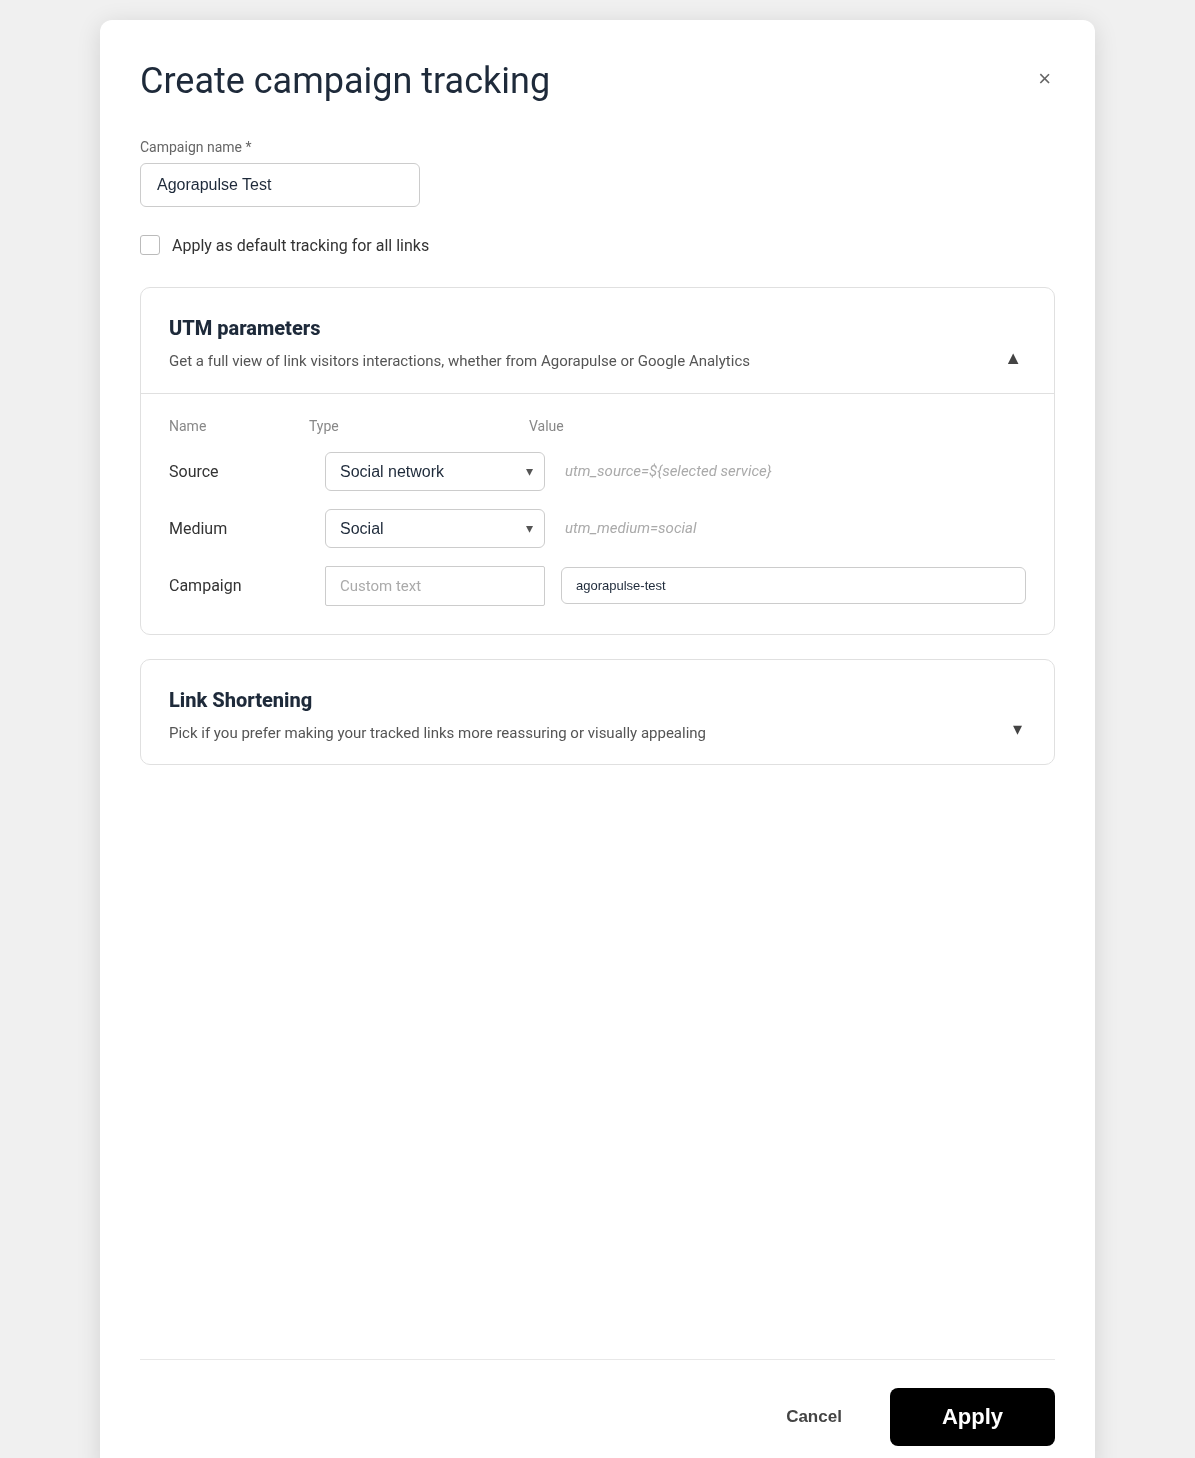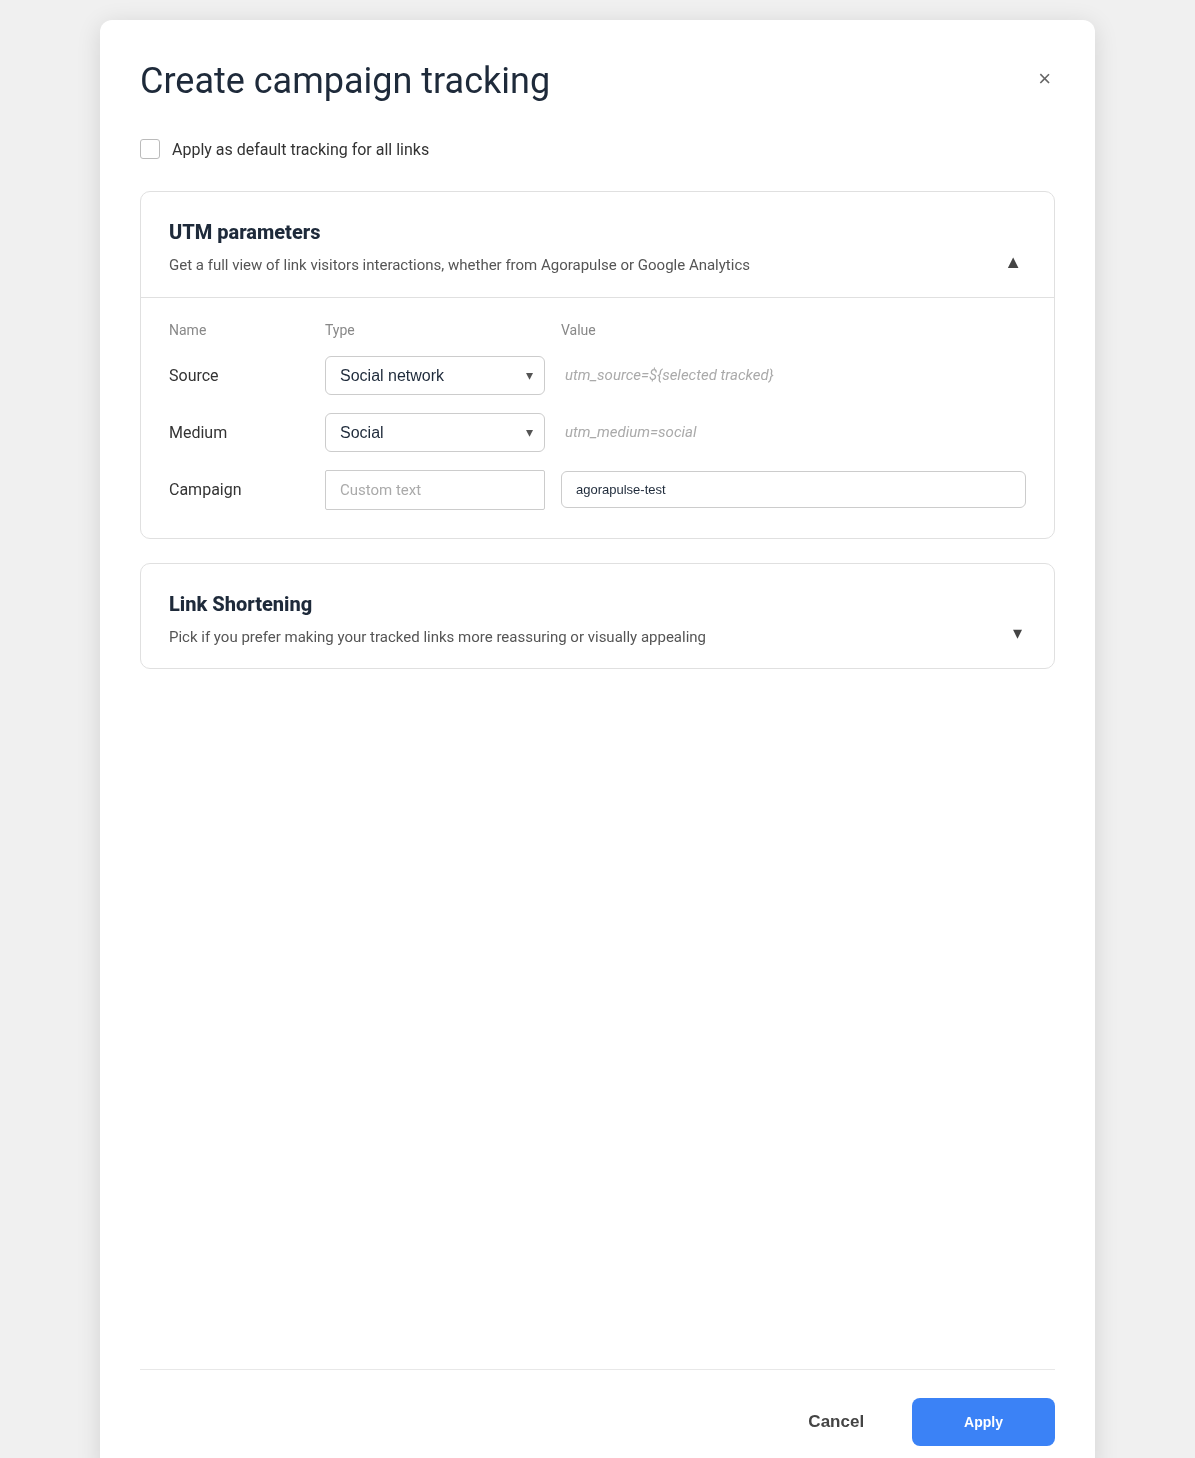--- a/index.html
+++ b/index.html
@@ -149,21 +149,20 @@
       margin: 0 0 0 0;
     }
 
     .utm-table {
       padding: 24px 28px 28px 28px;
     }
 
     .utm-col-headers {
       display: grid;
       grid-template-columns: 140px 220px 1fr;
-      gap: 16px;
       margin-bottom: 18px;
     }
 
     .col-header {
       font-size: 14px;
       color: #888;
       font-weight: 400;
     }
 
     .utm-row {
@@ -256,44 +255,48 @@
       border: none;
       font-size: 17px;
       font-weight: 600;
       color: #444;
       cursor: pointer;
       padding: 14px 28px;
       border-radius: 6px;
     }
 
     .apply-btn {
-      background: #3b82f6;
+      background: #000000;
       border: none;
       border-radius: 8px;
-      font-size: 14px;
+      font-size: 22px;
       font-weight: 700;
       color: #fff;
       cursor: pointer;
       padding: 16px 52px;
     }
 
     .spacer {
       flex: 1;
     }
   </style>
 </head>
 <body>
 
 <div class="modal">
 
   <div class="modal-header">
     <h1 class="modal-title">Create campaign tracking</h1>
     <button class="close-btn">×</button>
   </div>
 
+  <div class="field-section">
+    <div class="field-label">Campaign name *</div>
+    <input type="text" class="text-input" value="Agorapulse Test" style="">
+  </div>
 
   <div class="checkbox-row">
     <input type="checkbox" class="checkbox-input" style="">
     <label class="checkbox-label">Apply as default tracking for all links</label>
   </div>
 
   <div class="card">
     <div class="card-header">
       <div class="card-header-content">
         <div class="card-title">UTM parameters</div>
@@ -314,21 +317,21 @@
       <div class="utm-row">
         <div class="row-name">Source</div>
         <div class="select-wrapper">
           <select class="select-input">
             <option>Social network</option>
             <option>Custom text</option>
             <option>Fixed value</option>
           </select>
           <span class="select-arrow">▾</span>
         </div>
-        <div class="value-placeholder">utm_source=${selected tracked}</div>
+        <div class="value-placeholder">utm_source=${selected service}</div>
       </div>
 
       <div class="utm-row">
         <div class="row-name">Medium</div>
         <div class="select-wrapper">
           <select class="select-input">
             <option>Social</option>
             <option>Custom text</option>
             <option>Fixed value</option>
           </select>

